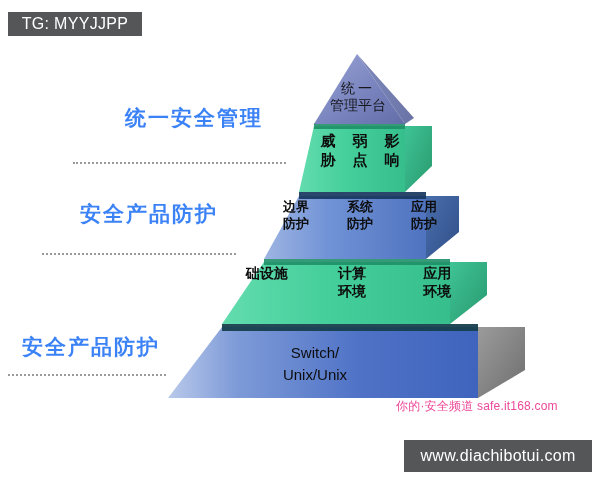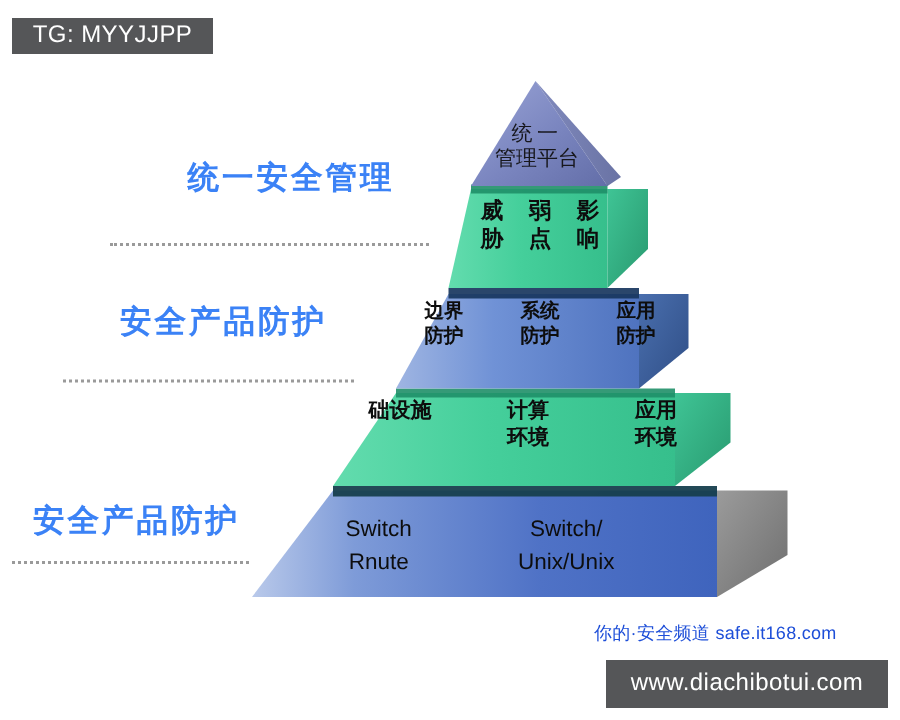--- a/index.html
+++ b/index.html
@@ -121,24 +121,24 @@
     font-size: 15px;
     display: flex;
     color: #16162a;
   }
   #txt-l5 .col { flex: 1; font-weight: 400; line-height: 1.45; }
 
   
   #credit {
     position: absolute;
     left: 396px;
-    top: 414px;
+    top: 398px;
     font-family: "Liberation Sans", "DejaVu Sans", sans-serif;
     font-size: 12px;
-    color: #1d4ed8;
+    color: #ec4899;
     white-space: nowrap;
     letter-spacing: .2px;
   }
 </style>
 </head>
 <body>
 
 <div id="canvas">
 
   <svg width="600" height="480" viewBox="0 0 600 480" style="position:absolute;left:0;top:0;">
@@ -275,24 +275,20 @@
       <span class="ln">环境</span>
     </div>
     <div class="col">
       <span class="ln">应用</span>
       <span class="ln">环境</span>
     </div>
   </div>
 
   <div id="txt-l5" class="ptext">
     <div class="col">
-      <span class="ln">Switch</span>
-      <span class="ln">Rnute</span>
-    </div>
-    <div class="col">
       <span class="ln">Switch/</span>
       <span class="ln">Unix/Unix</span>
     </div>
   </div>
 
   <div class="stage" id="stage-0">统一安全管理</div>
   <div class="dotline" id="dot-0"></div>
 
   <div class="stage" id="stage-1">安全产品防护</div>
   <div class="dotline" id="dot-1"></div>

